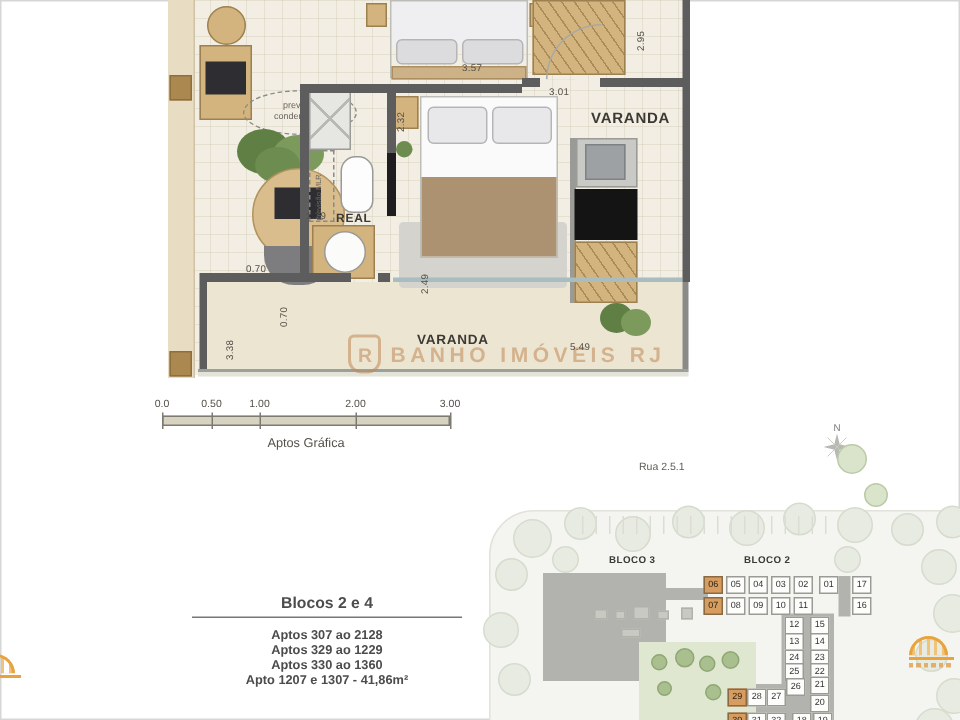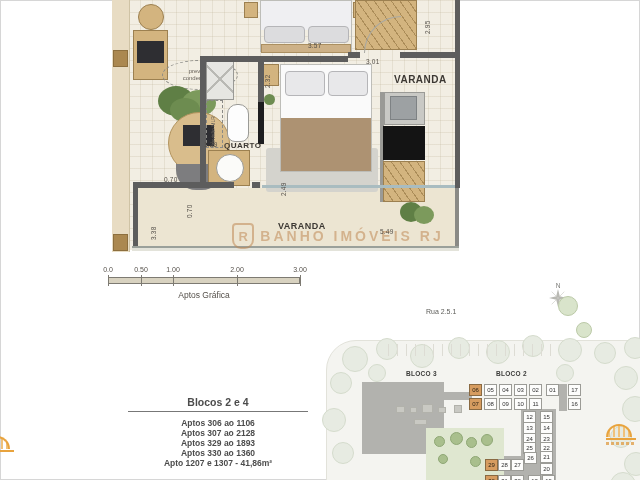--- a/index.html
+++ b/index.html
@@ -180,21 +180,21 @@
   <div class="abs" style="left:343px;top:188px;width:4px;height:58px;background:#8a8a86;"></div>
   <div class="abs wall" style="left:21px;top:182px;width:5px;height:64px;"></div>
 
   <div class="abs watermark">
     <div class="wm-shield">R</div>
     <div class="wm-text">BANHO IMÓVEIS RJ</div>
   </div>
 
   <div id="fp-labels" class="abs" style="left:0;top:0;width:348px;height:258px;pointer-events:none;">
       <div class="room-label" style="left: 282px; top: 74px; font-size: 10px;">VARANDA</div>
-      <div class="room-label" style="left: 112px; top: 141px; font-size: 8px;">QUARTO</div>
+      <div class="room-label" style="left: 112px; top: 141px; font-size: 8px;">REAL</div>
       <div class="room-label" style="left: 166px; top: 221px; font-size: 9px;">VARANDA</div>
       <div class="dim rot" style="left: 312px; top: 34px;">2.95</div>
       <div class="dim" style="left: 196px; top: 42px;">3.57</div>
       <div class="dim rot" style="left: 152px; top: 88px;">2.32</div>
       <div class="dim" style="left: 254px; top: 58px;">3.01</div>
       <div class="dim" style="left: 92px; top: 141px;">1.29</div>
       <div class="dim" style="left: 52px; top: 176px;">0.70</div>
       <div class="dim rot" style="left: 74px; top: 218px;">0.70</div>
       <div class="dim rot" style="left: 168px; top: 196px;">2.49</div>
       <div class="dim rot" style="left: 38px; top: 240px;">3.38</div>
@@ -216,23 +216,22 @@
       <div class="tick-label" style="left: 192px;">3.00</div>
       <div class="bar-div" style="left: 192px;"></div>
     </div>
   <div class="scale-caption">Aptos Gráfica</div>
 </div>
 
 <div id="infoblock" class="abs">
   <div id="info-title">Blocos 2 e 4</div>
   <hr id="info-hr">
   <div id="apt-lines">
-      <div class="info-line">Aptos 306 ao 1106</div>
       <div class="info-line">Aptos 307 ao 2128</div>
-      <div class="info-line">Aptos 329 ao 1893</div>
+      <div class="info-line">Aptos 329 ao 1229</div>
       <div class="info-line">Aptos 330 ao 1360</div>
     </div>
   <div id="area-lines">
       <div class="info-line">Apto 1207 e  1307 - 41,86m²</div>
     </div>
 </div>
 
 <div id="siteplan" class="abs">
   <div class="abs parcel"></div>
   <div class="street-label" style="left:108px;top:28px;">Rua 2.5.1</div>

